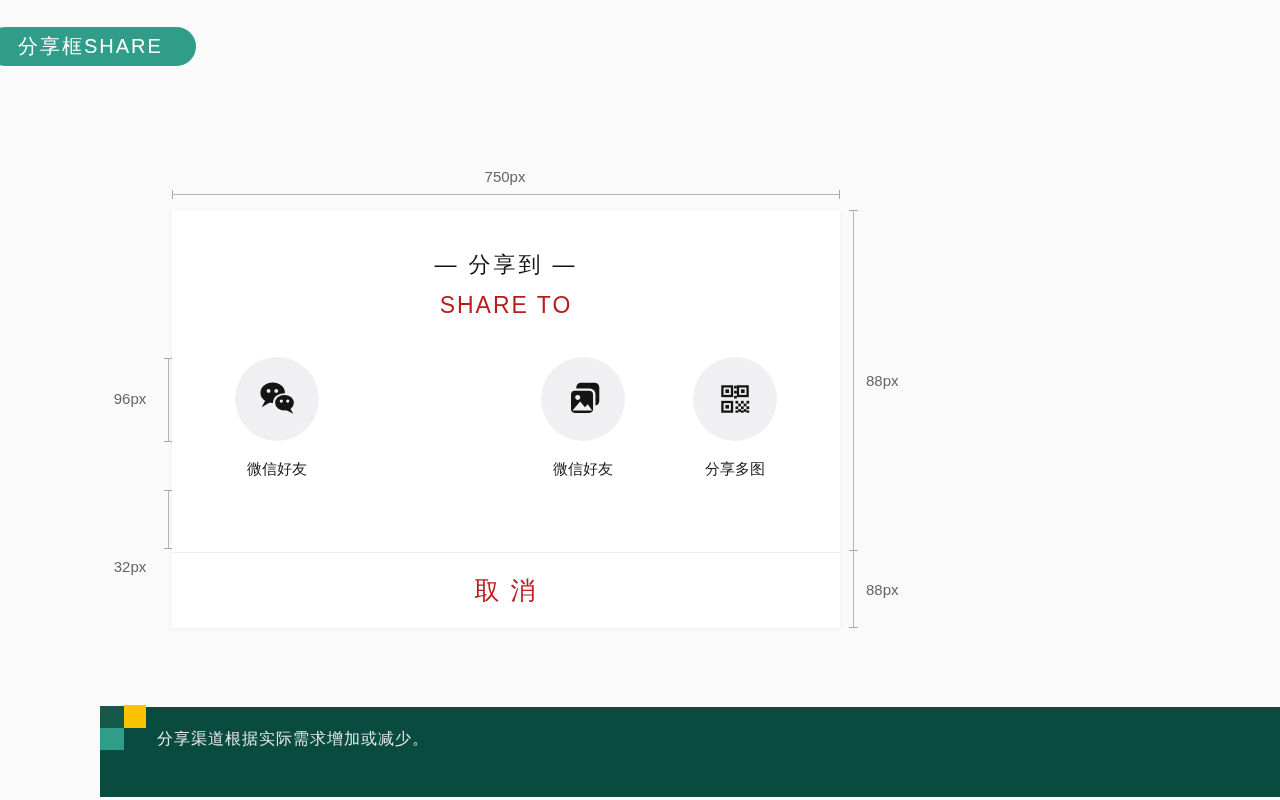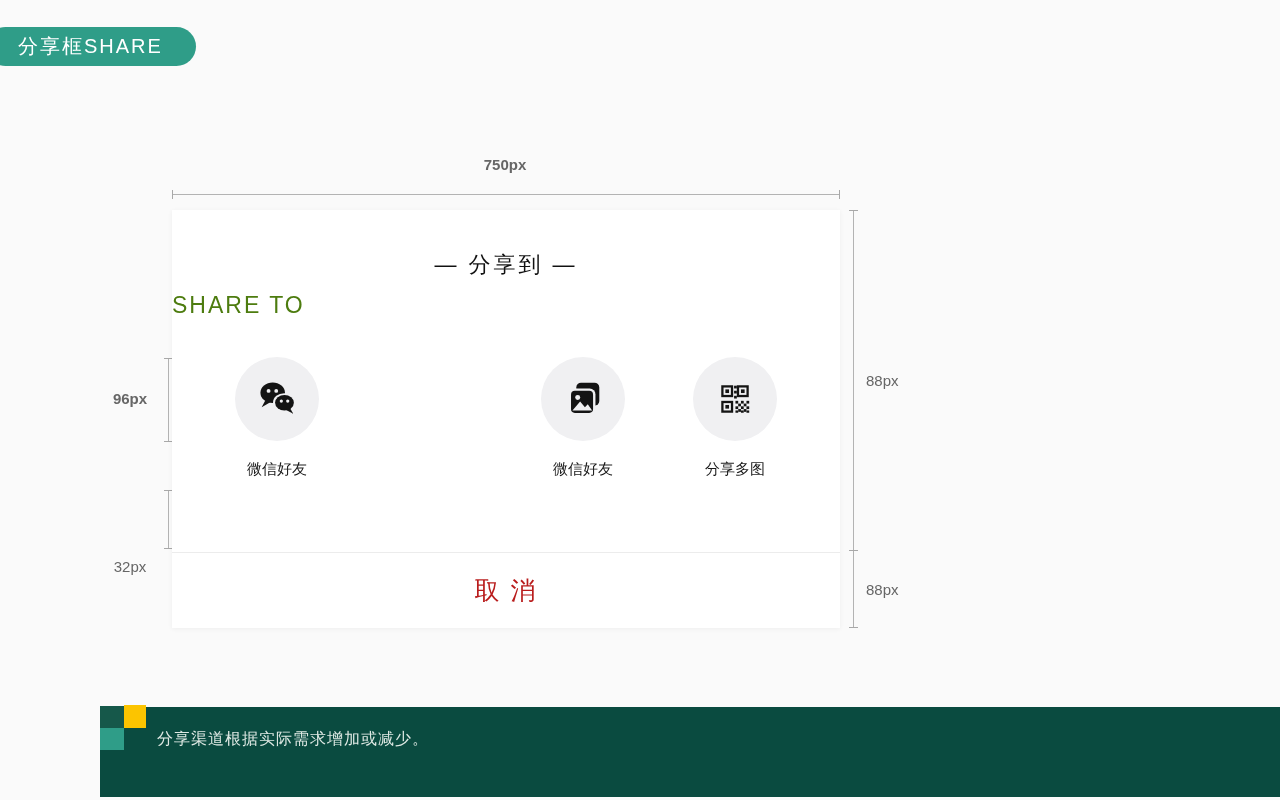--- a/index.html
+++ b/index.html
@@ -36,21 +36,21 @@
     width:668px; height:418px;
     background:#ffffff;
     box-shadow:0 1px 5px rgba(0,0,0,0.05);
   }
   .card-title {
     position:absolute; top:40px; left:0; width:100%;
     text-align:center; font-size:22px; letter-spacing:3px; color:#111;
   }
   .card-subtitle {
     position:absolute; top:82px; left:0; width:100%;
-    text-align:left; font-size:23px; letter-spacing:2px; color:#4d7c0f;
+    text-align:center; font-size:23px; letter-spacing:2px; color:#b91c1c;
   }
   .share-item {
     position:absolute; top:147px; width:150px;
     display:flex; flex-direction:column; align-items:center;
     cursor:pointer;
   }
   .share-item .circle {
     width:84px; height:84px; border-radius:50%;
     background:#f0f0f2;
     display:flex; align-items:center; justify-content:center;
@@ -84,36 +84,36 @@
   }
   svg { display:block; }
 </style>
 </head>
 <body>
 
 <div class="tag">
   <span>分享框SHARE</span>
 </div>
 
-<div class="m-label" style="left:455px; top:156px; width:100px;font-weight:bold;">750px</div>
+<div class="m-label" style="left:455px; top:168px; width:100px;">750px</div>
 <div class="hline" style="left:172px; top:194px; width:668px;"></div>
 <div class="vtick" style="left:172px; top:190px;"></div>
 <div class="vtick" style="left:839px; top:190px;"></div>
 
 <div class="m-label" style="left:180px; top:319px; width:46px;">54px</div>
 <div class="hline" style="left:172px; top:344px; width:58px;"></div>
 <div class="vtick" style="left:172px; top:340px;"></div>
 <div class="vtick" style="left:229px; top:340px;"></div>
 
 <div class="m-label" style="left:792px; top:319px; width:46px;">54px</div>
 <div class="hline" style="left:782px; top:344px; width:58px;"></div>
 <div class="vtick" style="left:782px; top:340px;"></div>
 <div class="vtick" style="left:839px; top:340px;"></div>
 
-<div class="m-label" style="left:106px; top:390px; width:48px;font-weight:bold;">96px</div>
+<div class="m-label" style="left:106px; top:390px; width:48px;">96px</div>
 <div class="vline" style="left:168px; top:358px; height:84px;"></div>
 <div class="htick" style="left:164px; top:358px;"></div>
 <div class="htick" style="left:164px; top:441px;"></div>
 
 <div class="m-label" style="left:106px; top:510px; width:48px;margin-top:48px;">32px</div>
 <div class="vline" style="left:168px; top:490px; height:59px;"></div>
 <div class="htick" style="left:164px; top:490px;"></div>
 <div class="htick" style="left:164px; top:548px;"></div>
 
 <div class="vline" style="left:853px; top:210px; height:341px;"></div>

